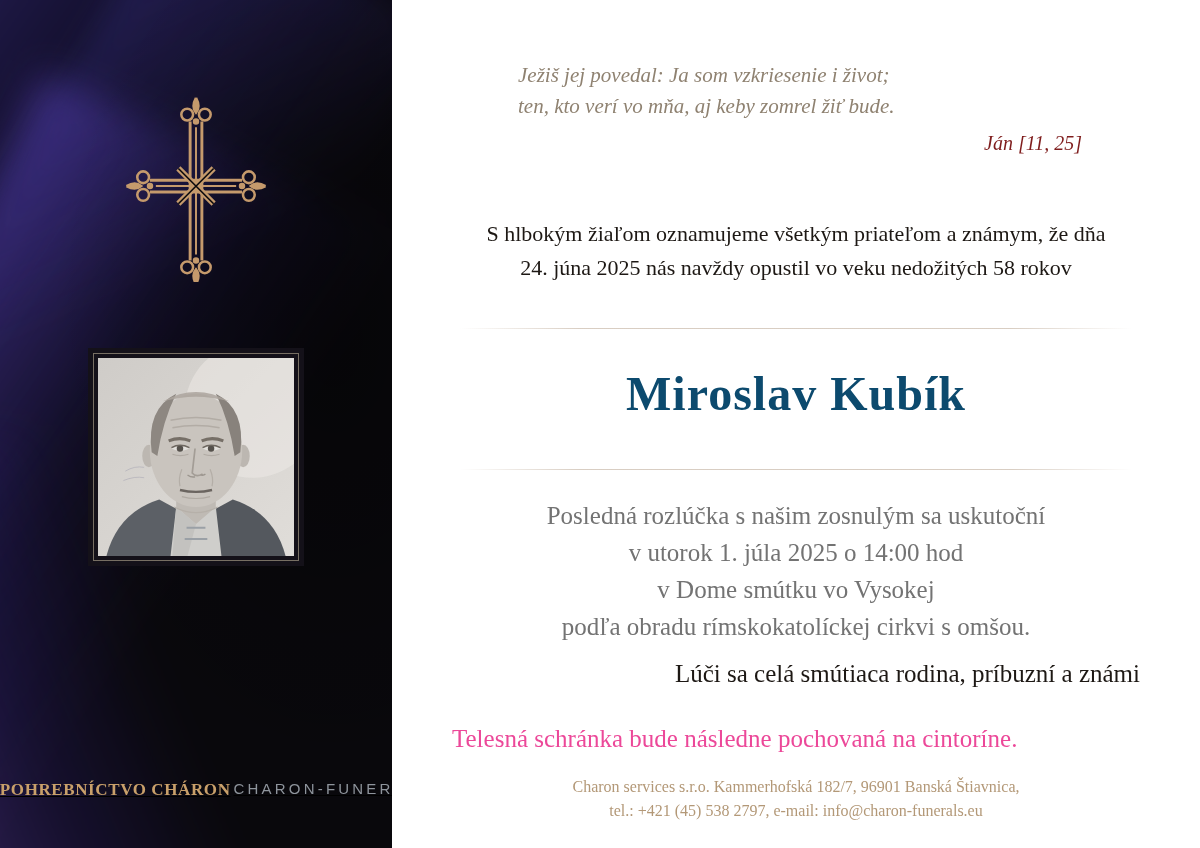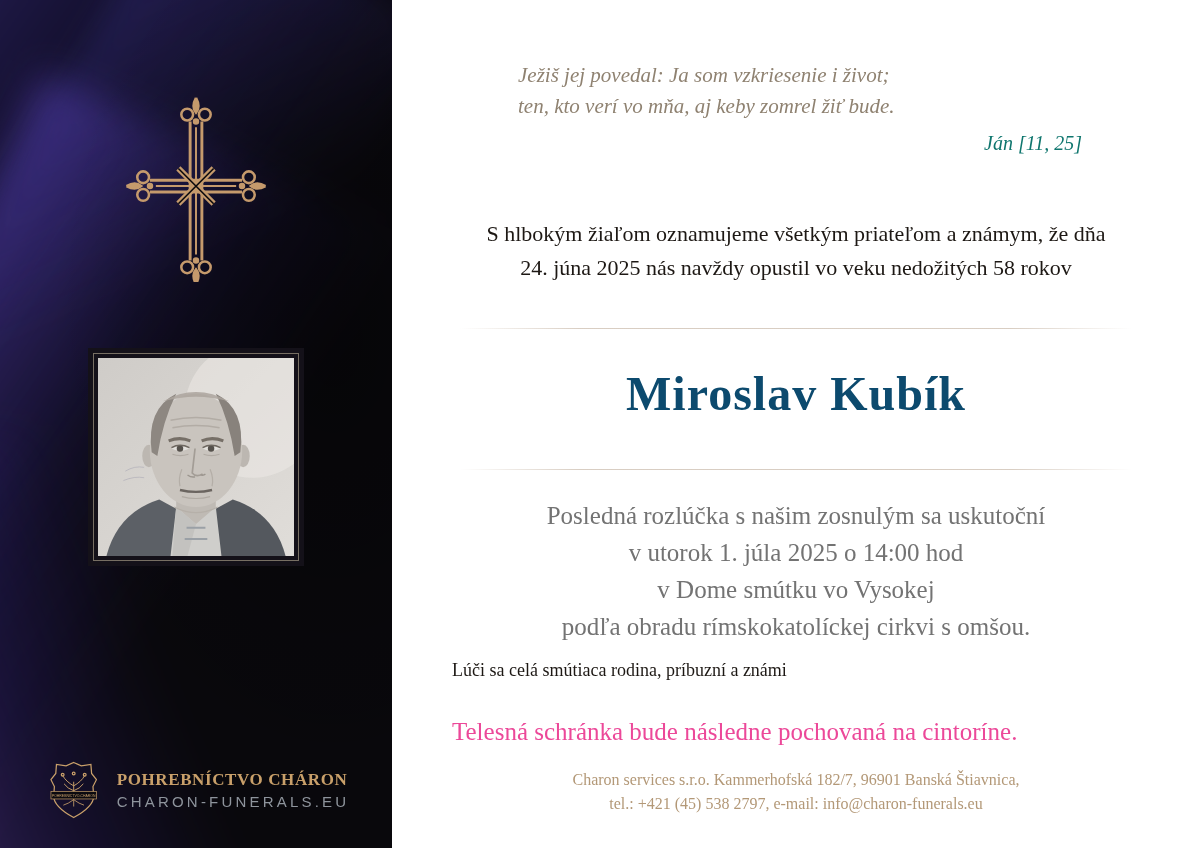--- a/index.html
+++ b/index.html
@@ -43,55 +43,55 @@
     position:absolute; top:348px; left:50%; transform:translateX(-50%);
     background:#141119; padding:5px; width:216px; height:218px;
   }
   .photo-inner { border:1px solid #776f63; padding:4px; height:100%; background:#141119; }
   .photo-inner svg { display:block; width:100%; height:100%; }
 
   .logo-row {
     position:absolute; bottom:26px; left:50%; transform:translateX(-50%);
     display:flex; align-items:center; gap:12px; white-space:nowrap;
   }
-  .logo-text { display:flex; flex-direction:column; gap:3px; }
+  .logo-text { display:flex; gap:3px;text-decoration:underline; }
   .logo-title {
     font-family:"Liberation Serif", serif; font-weight:700; font-size:17px;
     color:#c9a06a; letter-spacing:.6px;
   }
   .logo-subtitle {
     font-family:"Liberation Sans", sans-serif; font-size:15px;
     color:#8e949c; letter-spacing:3.2px;
   }
 
   
   .right-panel {
     position:relative; flex:1; height:644px; background:#ffffff;
     padding:60px 60px 0 60px; color:#211c18;
   }
   .quote { font-style:italic; color:#8f8271; font-size:21px; line-height:31px; margin-left:66px; }
   .quote-attribution {
-    font-style:italic; color:#0f766e; font-size:20px;
+    font-style:italic; color:#7f1d1d; font-size:20px;
     text-align:right; margin-right:58px; margin-top:10px;
   }
   .announcement {
     margin-top:62px; text-align:center; font-size:22px; line-height:34px; color:#1d1814;
   }
   .divider {
     height:1px; margin:0 8px; border:0;
     background:linear-gradient(to right, rgba(205,185,165,0), rgba(185,165,145,.55) 18%, rgba(185,165,145,.55) 82%, rgba(205,185,165,0));
   }
   .divider.d1 { margin-top:43px; }
   .divider.d2 { margin-top:42px; }
   .deceased-name {
     margin-top:32px; text-align:center; font-size:48px; line-height:66px;
     font-weight:700; color:#0c4a6e; letter-spacing:1px;
   }
   .ceremony { margin-top:27px; text-align:center; font-size:25px; line-height:37px; color:#737373; }
-  .farewell { margin-top:15px; text-align:left; font-size:18px; color:#1d1814; }
+  .farewell { margin-top:15px; text-align:right; font-size:25px; color:#1d1814; }
   .burial   { margin-top:37px; text-align:left; font-size:25px; color:#ec4899; }
   .footer   { margin-top:22px; text-align:center; font-size:16px; line-height:24px; color:#b39877; }
 </style>
 </head>
 <body>
 
 <div class="left-panel">
   <div class="ray ray1"></div>
   <div class="ray ray2"></div>
   <div class="ray ray3"></div>

